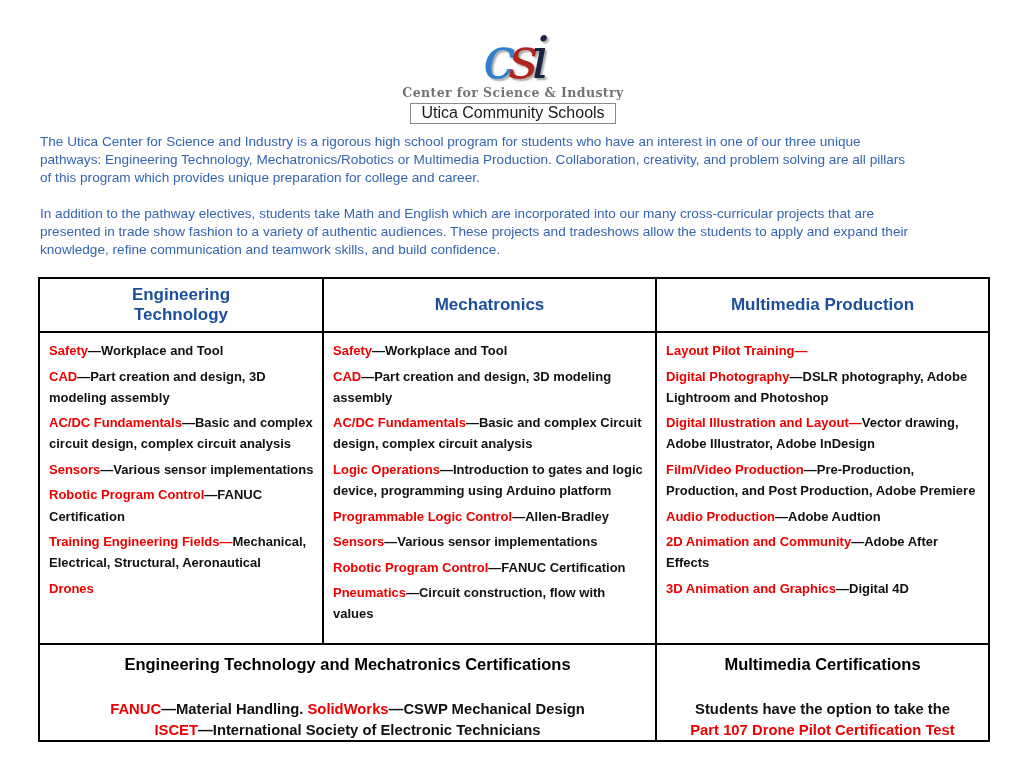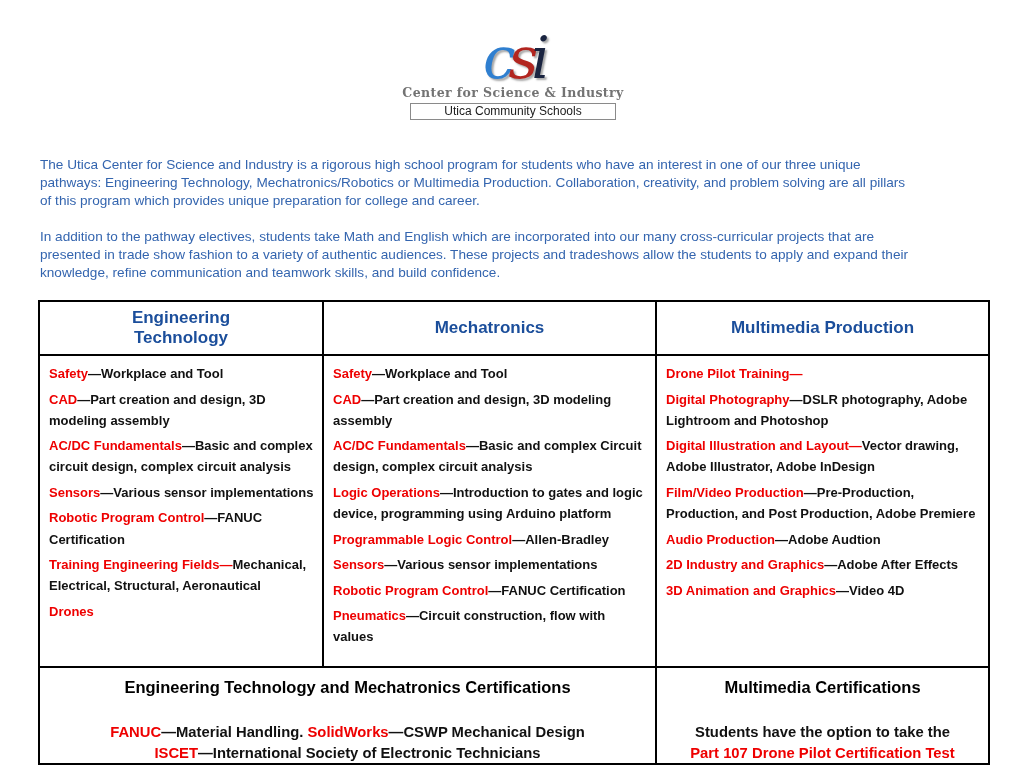--- a/index.html
+++ b/index.html
@@ -32,25 +32,25 @@
     font-weight:bold; font-size:12.5px;
     letter-spacing:0.4px; color:#737373;
     margin-top:6px;
   }
   .logo-sub-box{
     display:inline-block;
     border:1px solid #8a8a8a;
     margin-top:3px;
     padding:1px 0 2px;
     width:206px;
-    font-size:12px; color:#1a1a1a;
+    font-size:16px; color:#1a1a1a;
     font-stretch:condensed;
   }
   
-  .intro{ margin:36px 40px 0; }
+  .intro{ margin:9px 40px 0; }
   .intro p{
     color:var(--intro-blue);
     font-size:13.6px; line-height:1.33;
     margin:0 0 18px 0;
     white-space:pre-line;
   }
   
   table.matrix{
     width:950px; margin:0 38px;
     border-collapse:collapse;
@@ -135,27 +135,27 @@
           <p class="item"><span class="term">Safety</span><span class="desc">—Workplace and Tool</span></p>
           <p class="item"><span class="term">CAD</span><span class="desc">—Part creation and design, 3D modeling assembly</span></p>
           <p class="item"><span class="term">AC/DC Fundamentals</span><span class="desc">—Basic and complex Circuit design, complex circuit analysis</span></p>
           <p class="item"><span class="term">Logic Operations</span><span class="desc">—Introduction to gates and logic device, programming using Arduino platform</span></p>
           <p class="item"><span class="term">Programmable Logic Control</span><span class="desc">—Allen-Bradley</span></p>
           <p class="item"><span class="term">Sensors</span><span class="desc">—Various sensor implementations</span></p>
           <p class="item"><span class="term">Robotic Program Control</span><span class="desc">—FANUC Certification</span></p>
           <p class="item"><span class="term">Pneumatics</span><span class="desc">—Circuit construction, flow with values</span></p>
         </td>
     <td class="body">
-          <p class="item"><span class="term">Drone Pilot Training—</span><span class="desc"></span></p>
+          <p class="item"><span class="term">Layout Pilot Training—</span><span class="desc"></span></p>
           <p class="item"><span class="term">Digital Photography</span><span class="desc">—DSLR photography, Adobe Lightroom and Photoshop</span></p>
           <p class="item"><span class="term">Digital Illustration and Layout—</span><span class="desc">Vector drawing, Adobe Illustrator, Adobe InDesign</span></p>
           <p class="item"><span class="term">Film/Video Production</span><span class="desc">—Pre-Production, Production, and Post Production, Adobe Premiere</span></p>
           <p class="item"><span class="term">Audio Production</span><span class="desc">—Adobe Audtion</span></p>
-          <p class="item"><span class="term">2D Industry and Graphics</span><span class="desc">—Adobe After Effects</span></p>
-          <p class="item"><span class="term">3D Animation and Graphics</span><span class="desc">—Video 4D</span></p>
+          <p class="item"><span class="term">2D Animation and Community</span><span class="desc">—Adobe After Effects</span></p>
+          <p class="item"><span class="term">3D Animation and Graphics</span><span class="desc">—Digital 4D</span></p>
         </td>
   </tr>
   <tr>
     <td class="cert" colspan="2">
       <div class="f-title">Engineering Technology and Mechatronics Certifications</div>
       <div class="f-lines">
             <div class="f-line"><span class="term">FANUC</span><span class="desc">—Material Handling.  </span><span class="term">SolidWorks</span><span class="desc">—CSWP Mechanical Design</span></div>
             <div class="f-line"><span class="term">ISCET</span><span class="desc">—International Society of Electronic Technicians</span></div>
           </div>
     </td>

